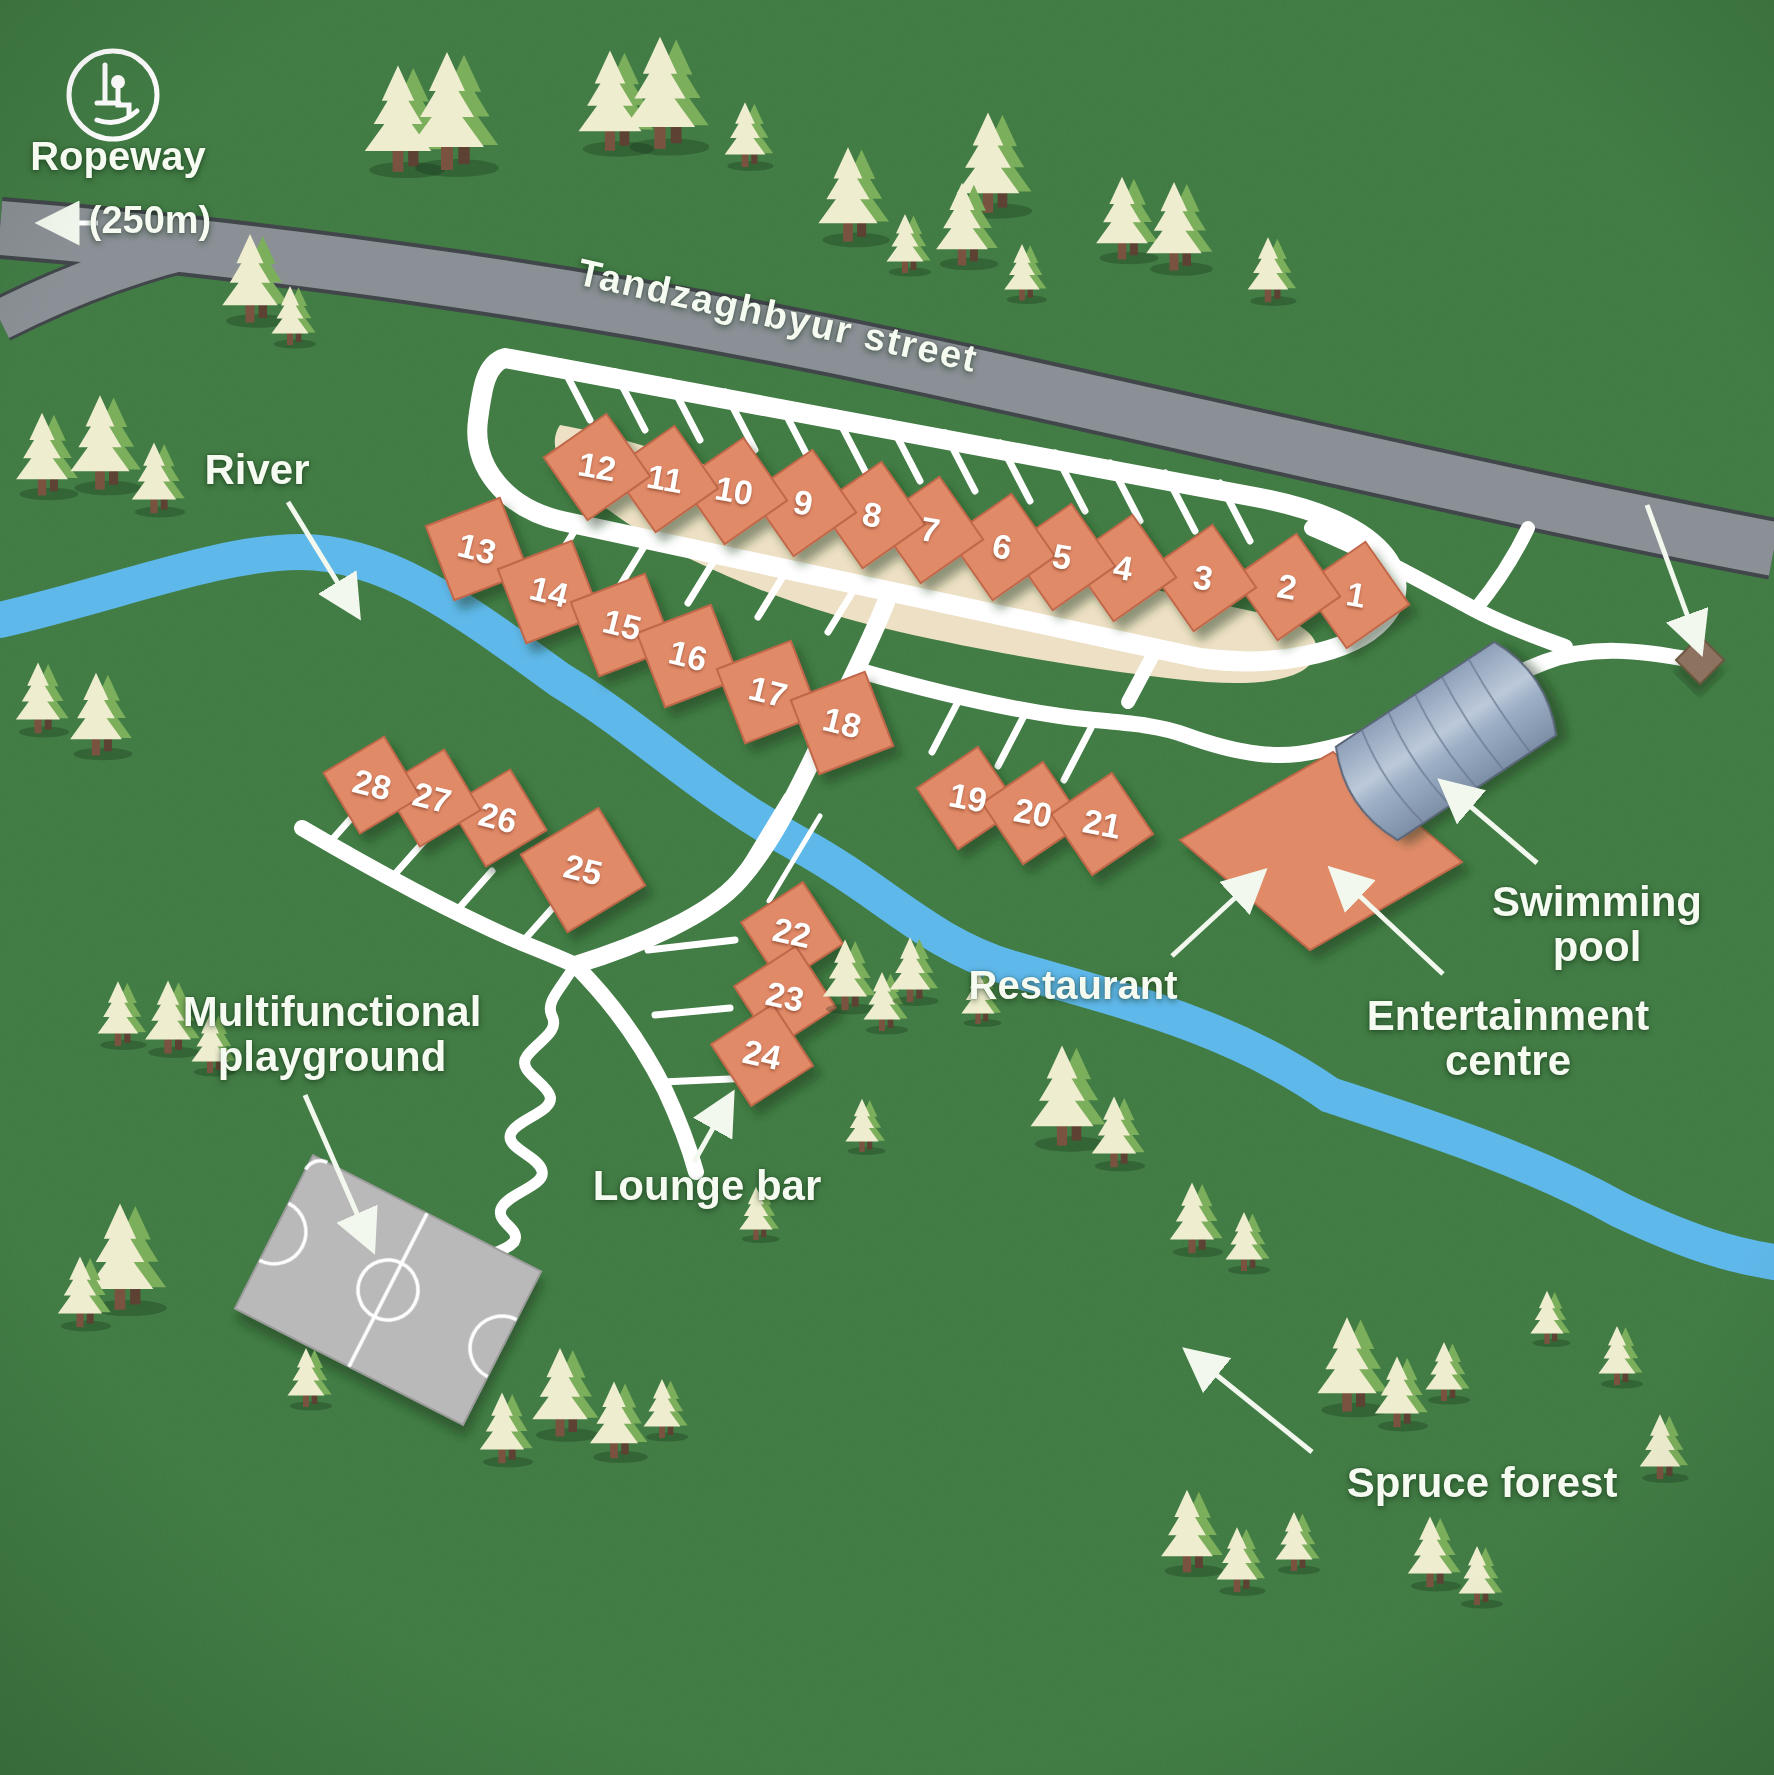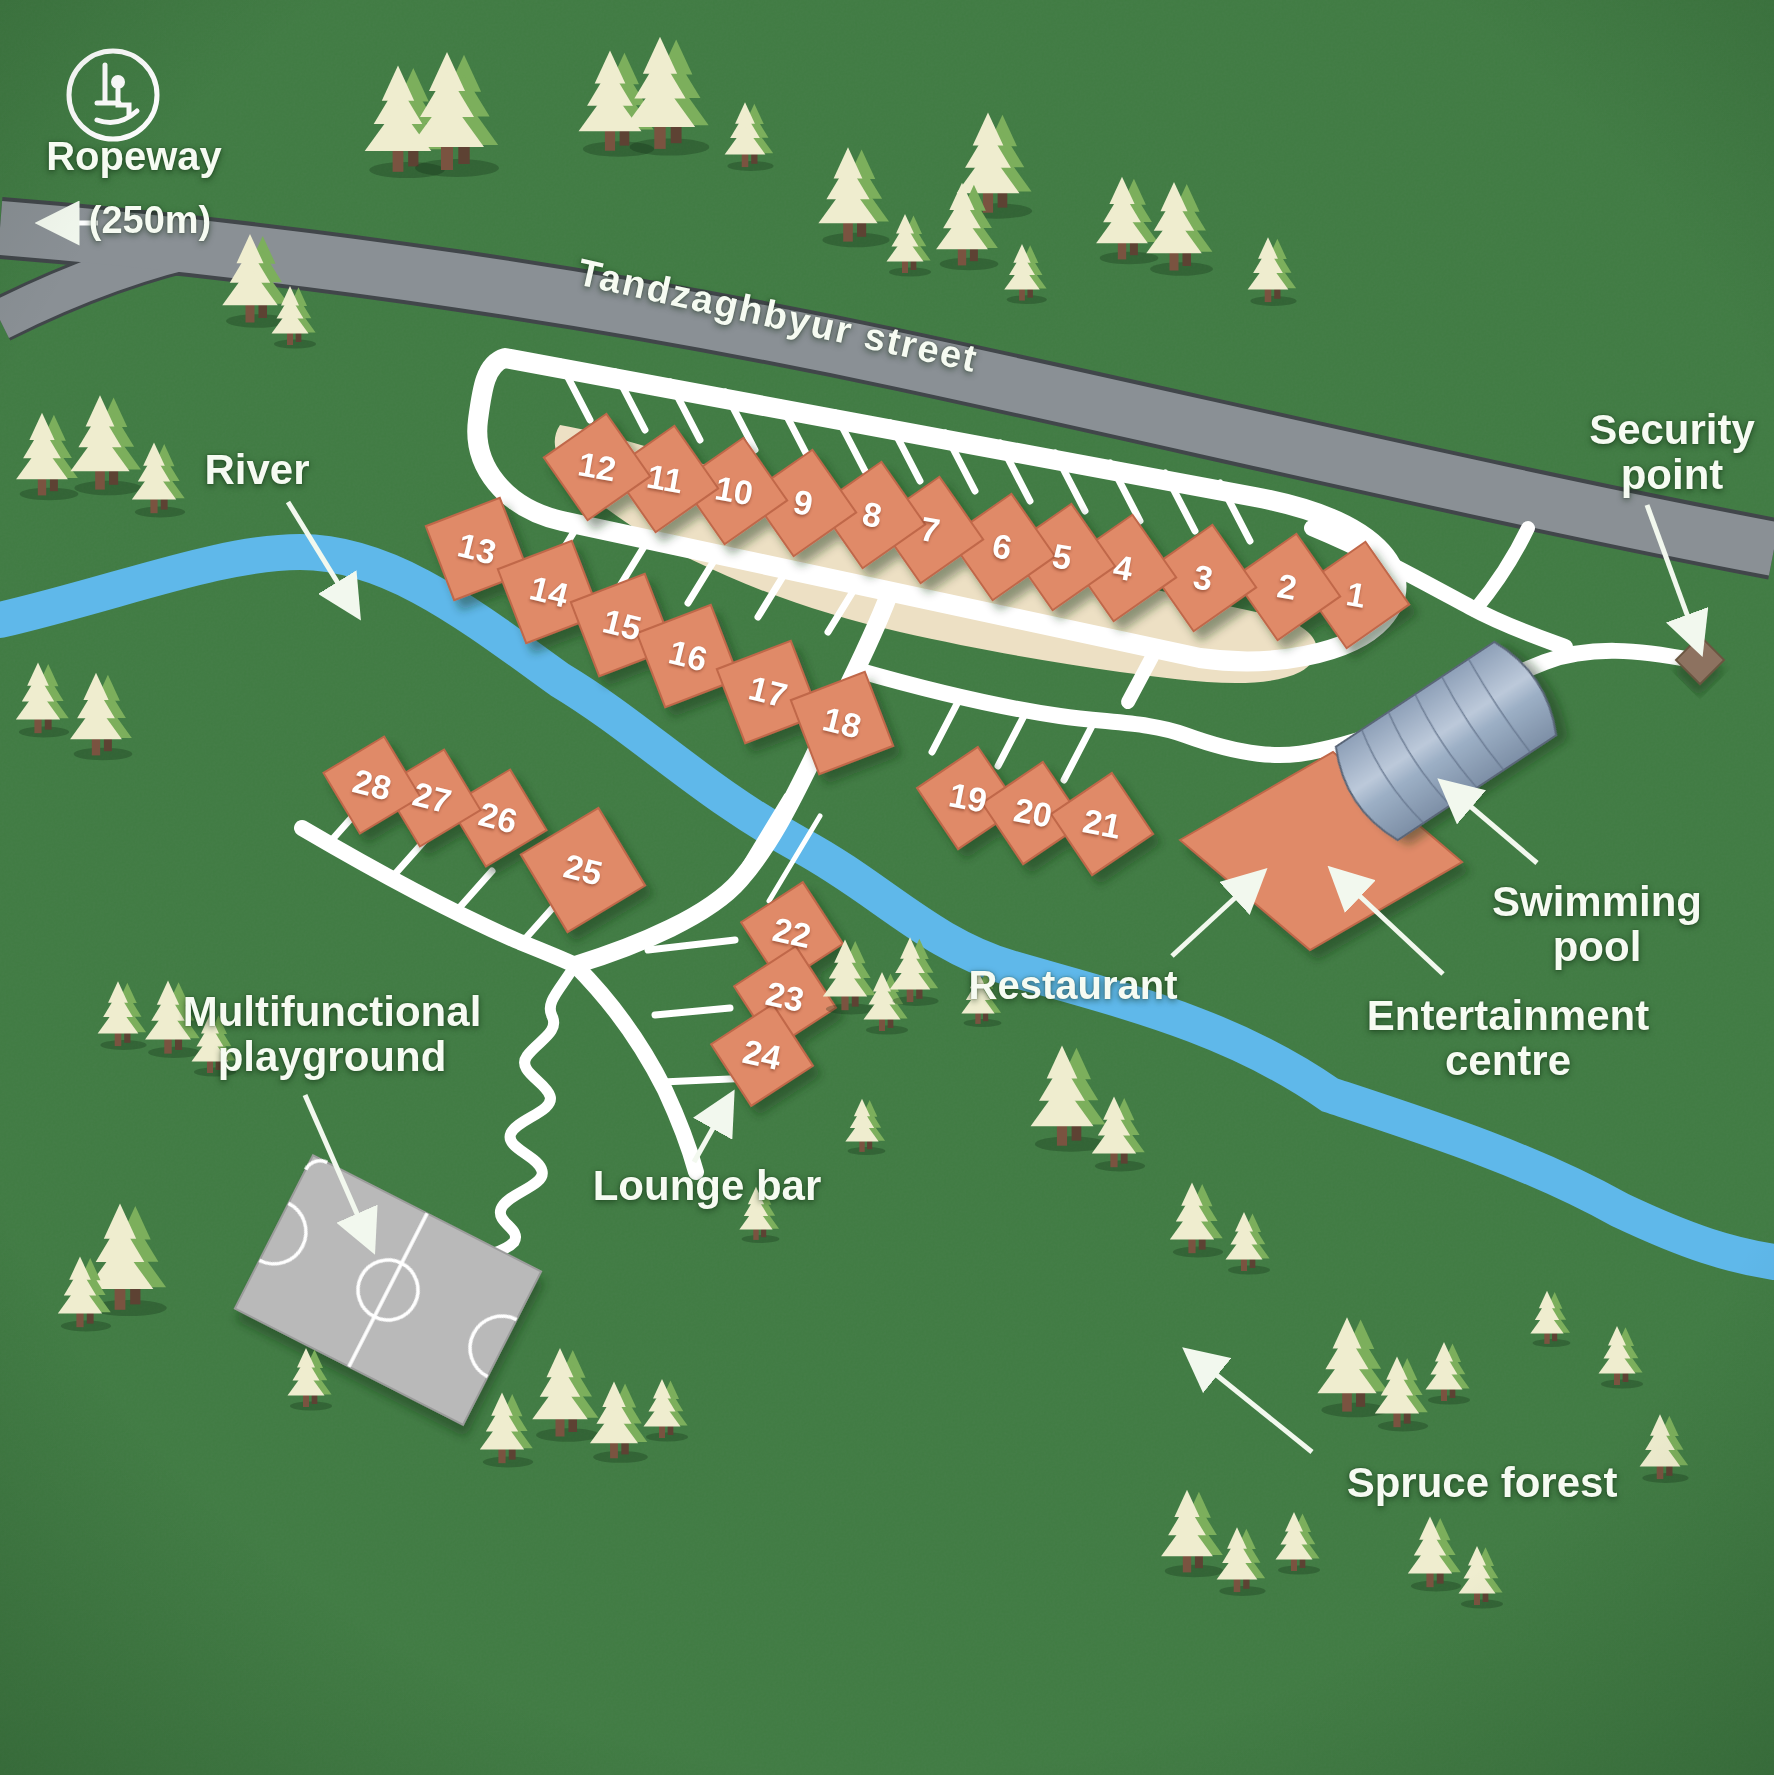--- a/index.html
+++ b/index.html
@@ -249,35 +249,31 @@
     <path d="M -8 -30 L -8 6"></path>
     <path d="M -16 8 L 6 8"></path>
     <circle cx="5" cy="-13" r="7" fill="#fff" stroke="none"></circle>
     <path d="M 5 -5 L 5 10 L 16 10 L 16 20"></path>
     <path d="M -16 25 Q 5 33 24 16"></path>
   </g>
 
   <rect width="1774" height="1775" fill="url(#vig)"></rect>
 </svg>
 
-<div class="lbl" style="left: 134px; top: 157px; font-size: 40px; transform: translate(-50%, -50%) rotate(0deg); text-align: center;">
+<div class="lbl" style="left: 118px; top: 157px; font-size: 40px; transform: translate(-50%, -50%) rotate(0deg); text-align: center;">
       <span>Ropeway</span>
     </div>
 <div class="lbl" style="left: 150px; top: 221px; font-size: 38px; transform: translate(-50%, -50%) rotate(0deg);">
       <span>(250m)</span>
     </div>
 <div class="lbl spread" style="left: 778px; top: 316px; font-size: 38px; transform: translate(-50%, -50%) rotate(12.5deg);">
       <span>Tandzaghbyur street</span>
     </div>
 <div class="lbl" style="left: 257px; top: 470px; font-size: 42px; transform: translate(-50%, -50%) rotate(0deg);">
       <span>River</span>
-    </div>
-<div class="lbl" style="left: 1672px; top: 452px; font-size: 42px; transform: translate(-50%, -50%) rotate(0deg);">
-      <span>Security</span>
-      <span>point</span>
     </div>
 <div class="lbl" style="left: 1597px; top: 924px; font-size: 42px; transform: translate(-50%, -50%) rotate(0deg);">
       <span>Swimming</span>
       <span>pool</span>
     </div>
 <div class="lbl" style="left: 1073px; top: 986px; font-size: 40px; transform: translate(-50%, -50%) rotate(0deg); text-align: right;">
       <span>Restaurant</span>
     </div>
 <div class="lbl" style="left: 1480px; top: 1038px; font-size: 42px; transform: translate(-50%, -50%) rotate(0deg); margin-left: 28px;">
       <span>Entertainment</span>

